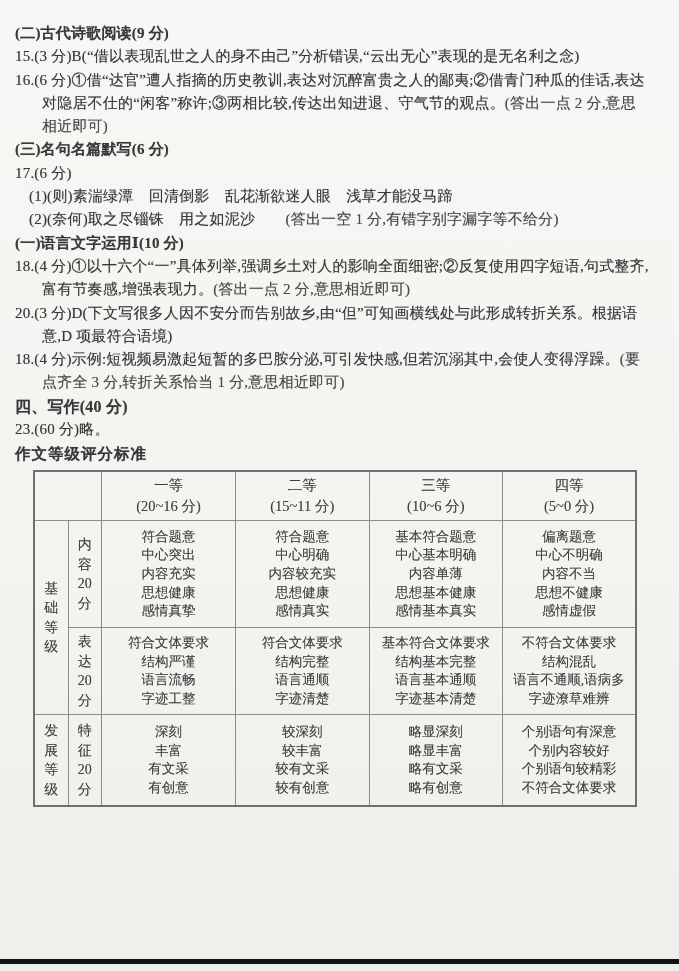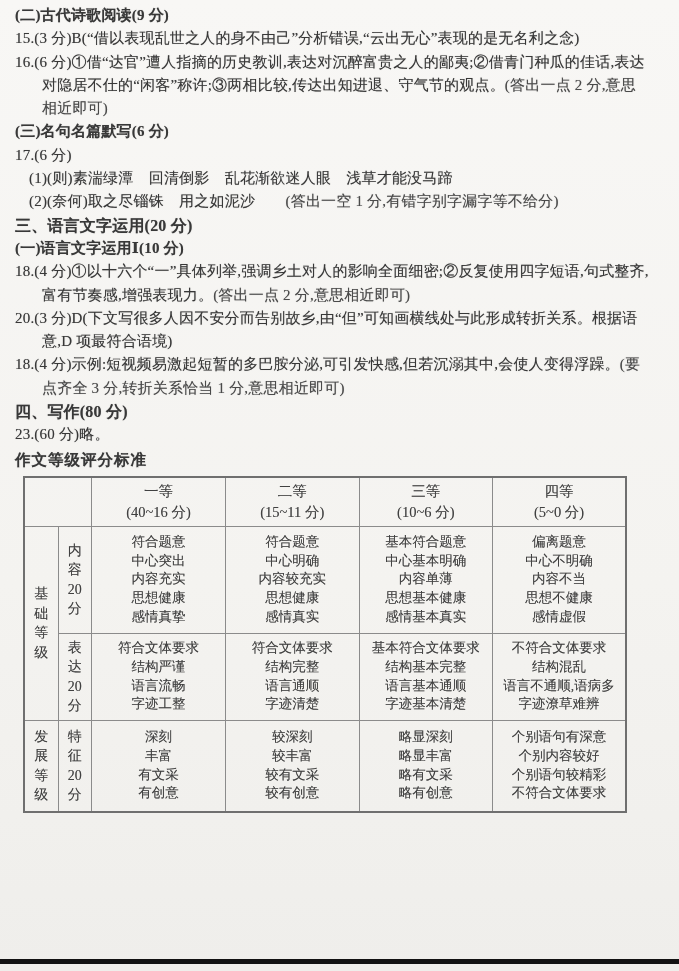--- a/index.html
+++ b/index.html
@@ -5,36 +5,36 @@
   html,body{margin:0;padding:0;}
   .page{
     position:relative;
     width:679px;height:971px;
     overflow:hidden;
     background:linear-gradient(180deg,#f8f7f5 0%,#f4f3f0 60%,#efeeeb 100%);
     font-family:"Liberation Serif","DejaVu Serif",serif;
     color:#383838;
   }
   .content{
-    position:absolute;top:4px;left:15px;right:30px;
+    position:absolute;top:22px;left:15px;right:30px;
     text-shadow:0 0 .7px rgba(70,70,70,.5);
   }
   .p{font-size:15px;line-height:23.3px;margin:0;letter-spacing:.2px;}
   .item{padding-left:27px;text-indent:-27px;}
   .sub{margin-left:14px;}
   .h{font-weight:bold;}
   .big{font-weight:bold;font-size:16px;}
   .note{color:#4a4a4a;}
   .tbl-title{
     font-weight:bold;font-size:15.5px;
     margin:3px 0 5px 0;letter-spacing:1px;
     text-shadow:0 0 .7px rgba(70,70,70,.5);
   }
   table.rubric{
-    margin-left:8px;width:604px;
+    margin-left:18px;width:604px;
     border-collapse:collapse;
     border:2px solid #6f6f6f;
     text-shadow:0 0 .6px rgba(70,70,70,.45);
   }
   table.rubric th,table.rubric td{
     border:1px solid #8b8b8b;
     text-align:center;vertical-align:middle;
     padding:2px 1px;color:#414141;
   }
   th.grade{font-weight:normal;font-size:14.5px;line-height:21px;height:44px;white-space:pre-line;}
@@ -54,43 +54,42 @@
 <div class="page">
   <div class="content">
 
     <div class="p h"><span>(二)古代诗歌阅读(9 分)</span></div>
     <div class="p item"><span>15.(3 分)B(“借以表现乱世之人的身不由己”分析错误,“云出无心”表现的是无名利之念)</span></div>
     <div class="p item"><span>16.(6 分)①借“达官”遭人指摘的历史教训,表达对沉醉富贵之人的鄙夷;②借青门种瓜的佳话,表达对隐居不仕的“闲客”称许;③两相比较,传达出知进退、守气节的观点。</span><span class="note">(答出一点 2 分,意思相近即可)</span></div>
     <div class="p h"><span>(三)名句名篇默写(6 分)</span></div>
     <div class="p item"><span>17.(6 分)</span></div>
     <div class="p sub"><span>(1)(则)素湍绿潭　回清倒影　乱花渐欲迷人眼　浅草才能没马蹄</span></div>
     <div class="p sub"><span>(2)(奈何)取之尽锱铢　用之如泥沙　　</span><span class="note">(答出一空 1 分,有错字别字漏字等不给分)</span></div>
-    <div class="p big"><span>三、语言文字运用(20 分)</span></div>
     <div class="p h"><span>(一)语言文字运用Ⅰ(10 分)</span></div>
     <div class="p item"><span>18.(4 分)①以十六个“一”具体列举,强调乡土对人的影响全面细密;②反复使用四字短语,句式整齐,富有节奏感,增强表现力。</span><span class="note">(答出一点 2 分,意思相近即可)</span></div>
     <div class="p item"><span>20.(3 分)D(下文写很多人因不安分而告别故乡,由“但”可知画横线处与此形成转折关系。根据语意,D 项最符合语境)</span></div>
     <div class="p item"><span>18.(4 分)示例:短视频易激起短暂的多巴胺分泌,可引发快感,但若沉溺其中,会使人变得浮躁。</span><span class="note">(要点齐全 3 分,转折关系恰当 1 分,意思相近即可)</span></div>
-    <div class="p big"><span>四、写作(80 分)</span></div>
+    <div class="p big"><span>四、写作(40 分)</span></div>
     <div class="p item"><span>23.(60 分)略。</span></div>
 
     <div class="tbl-title">作文等级评分标准</div>
 
     <table class="rubric">
       <colgroup>
         <col style="width:31px">
           <col style="width:29px">
         <col style="width:136px">
           <col style="width:136px">
           <col style="width:136px">
           <col style="width:136px">
       </colgroup>
       <tbody>
           <tr>
         <th colspan="2"></th>
-        <th class="grade"><div>一等</div><div>(40~16 分)</div></th>
+        <th class="grade"><div>一等</div><div>(20~16 分)</div></th>
         <th class="grade"><div>二等</div><div>(15~11 分)</div></th>
         <th class="grade"><div>三等</div><div>(10~6 分)</div></th>
         <th class="grade"><div>四等</div><div>(5~0 分)</div></th>
       </tr>
       <tr class="r1">
         <td class="vlabel" rowspan="2">基
 础
 等
 级</td>
         <td class="vlabel">内

